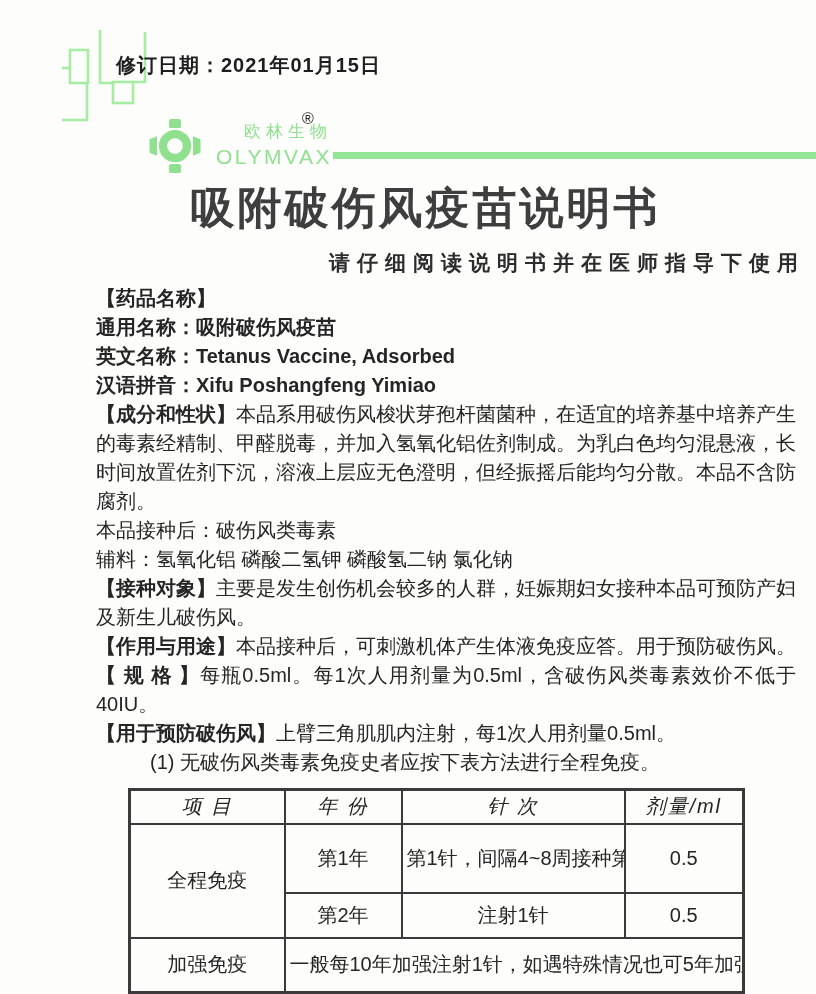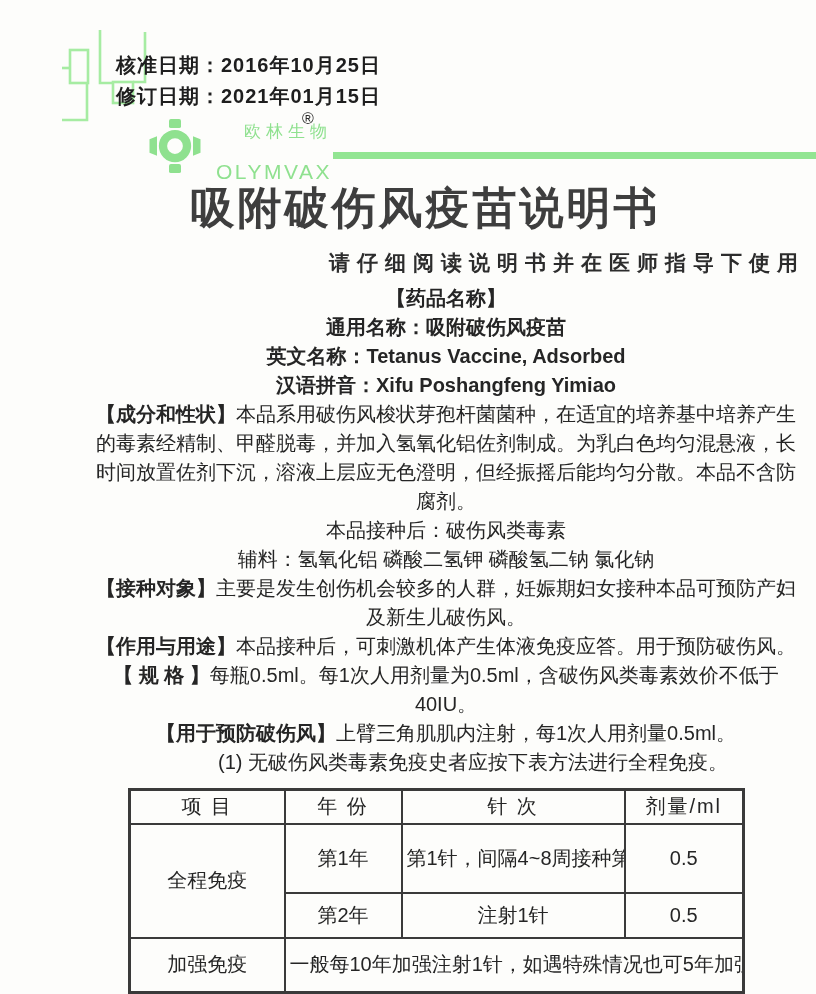--- a/index.html
+++ b/index.html
@@ -31,21 +31,21 @@
     color: #1e1e1e;
     line-height: 31px;
     letter-spacing: 1px;
     white-space: nowrap;
   }
   
   .logo { position: absolute; left: 142px; top: 112px; width: 280px; height: 66px; text-align: right; }
   .logo-icon { position: absolute; left: 0; top: 4px; width: 66px; height: 60px; }
   .logo-text { position: absolute; left: 74px; top: 8px; color: #8fe18f; white-space: nowrap; }
   .logo-cn { font-size: 17px; letter-spacing: 5px; }
-  .logo-en { font-size: 21px; letter-spacing: 2.5px; margin-top: 17px; }
+  .logo-en { font-size: 21px; letter-spacing: 2.5px; margin-top: 2px; }
   .reg-mark { position: absolute; left: 160px; top: -2px; color: #2b2b2b; font-size: 16px; }
   
   .green-rule {
     position: absolute;
     left: 333px;
     top: 152px;
     width: 483px;
     height: 7px;
     background: #92e592;
   }
@@ -75,21 +75,21 @@
   
   .content {
     position: absolute;
     left: 96px;
     top: 284px;
     width: 700px;
     font-size: 20px;
     line-height: 29px;
     color: #252525;
   }
-  .content p { margin: 0; text-align: center; }
+  .content p { margin: 0; }
   .bold { font-weight: bold; }
   .para { text-align: justify; }
   .hd { font-weight: bold; }
   .note-line { text-indent: 54px; }
   
   .schedule {
     border-collapse: collapse;
     table-layout: fixed;
     width: 614px;
     margin-left: 32px;
@@ -104,38 +104,37 @@
     font-weight: normal;
     font-size: 20px;
     color: #252525;
     overflow: hidden;
     white-space: nowrap;
   }
   .schedule thead tr { height: 34px; }
   .schedule .row-year1 { height: 69px; }
   .schedule .row-year2 { height: 45px; }
   .schedule .row-booster { height: 55px; }
-  .schedule th { letter-spacing: 2px; }
+  .schedule th { letter-spacing: 2px; font-style: italic; }
 </style>
 </head>
 <body>
 
 <div class="page">
 
   <svg class="lineart" viewBox="0 0 100 105" fill="none" stroke="#a6eca2" stroke-width="2.6">
     <path d="M45,6 V59 H58"></path>
     <rect x="15" y="26" width="18" height="33"></rect>
     <path d="M7,44 H15"></path>
     <rect x="58" y="58" width="20" height="21"></rect>
     <path d="M90,8 V58 H78"></path>
     <path d="M32,59 V96 H7"></path>
   </svg>
 
   <div class="dates">
-    <div>核准日期：2016年10月25日</div>
     <div>修订日期：2021年01月15日</div>
   </div>
 
   <div class="logo">
     <svg class="logo-icon" viewBox="-40 -40 80 80">
       <circle cx="0" cy="0" r="16" fill="none" stroke="#8fe18f" stroke-width="11"></circle>
       <rect x="-8" y="-36" width="16" height="12" rx="2.5" fill="#8fe18f"></rect>
       <rect x="-8" y="24" width="16" height="12" rx="2.5" fill="#8fe18f"></rect>
       <path d="M -24,-13 L -34,-9 L -34,9 L -24,13 Z" fill="#8fe18f"></path>
       <path d="M 24,-13 L 34,-9 L 34,9 L 24,13 Z" fill="#8fe18f"></path>

